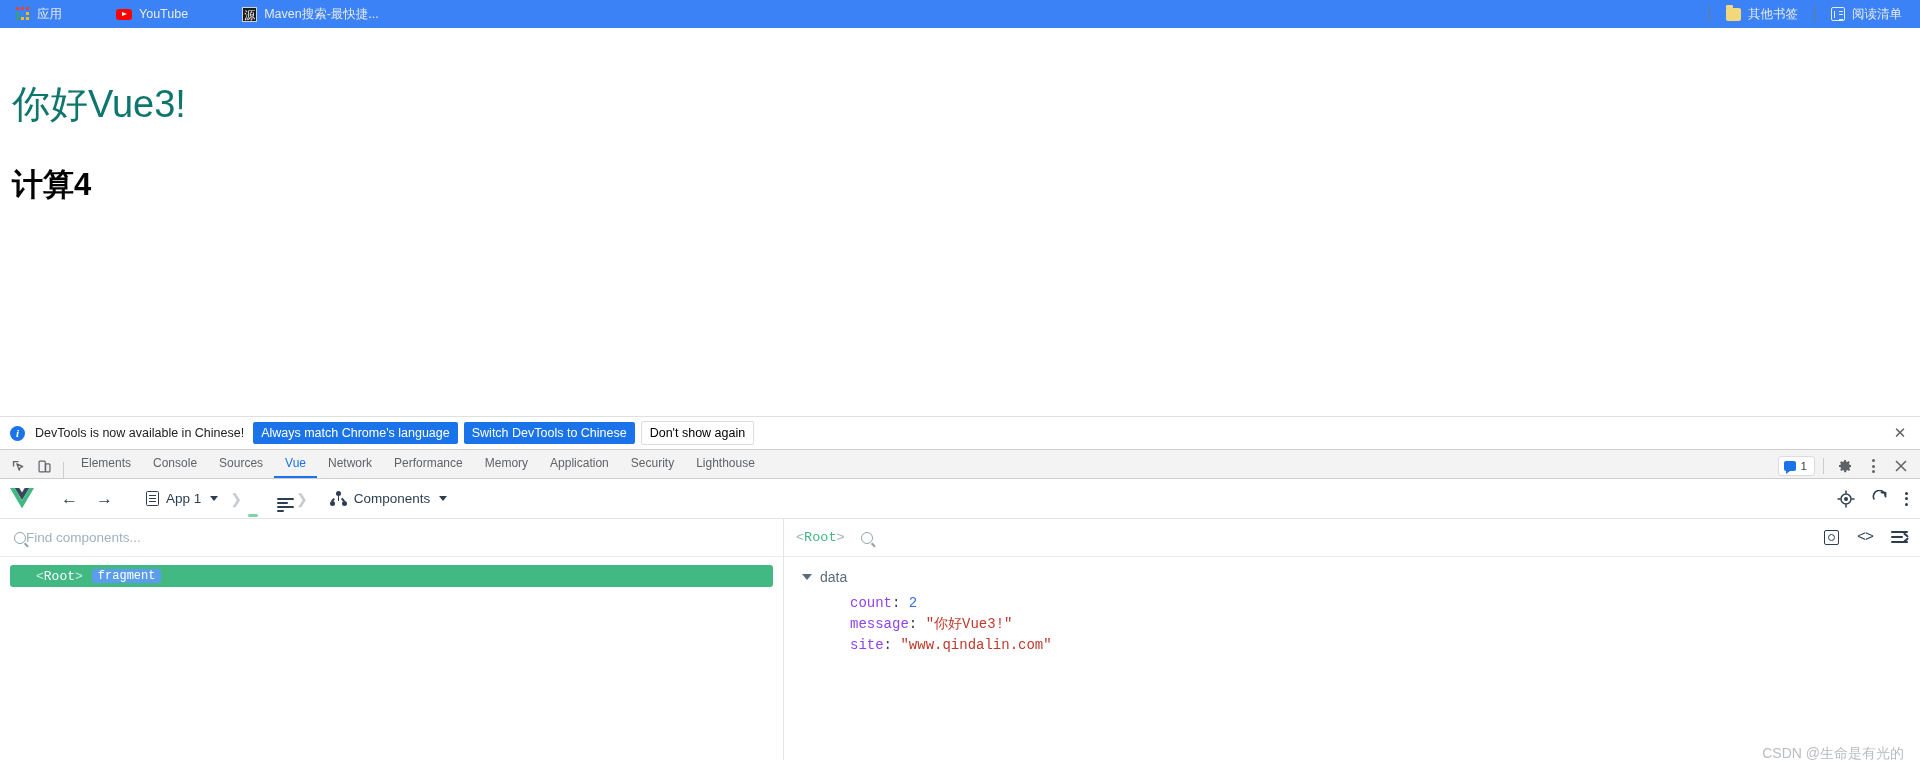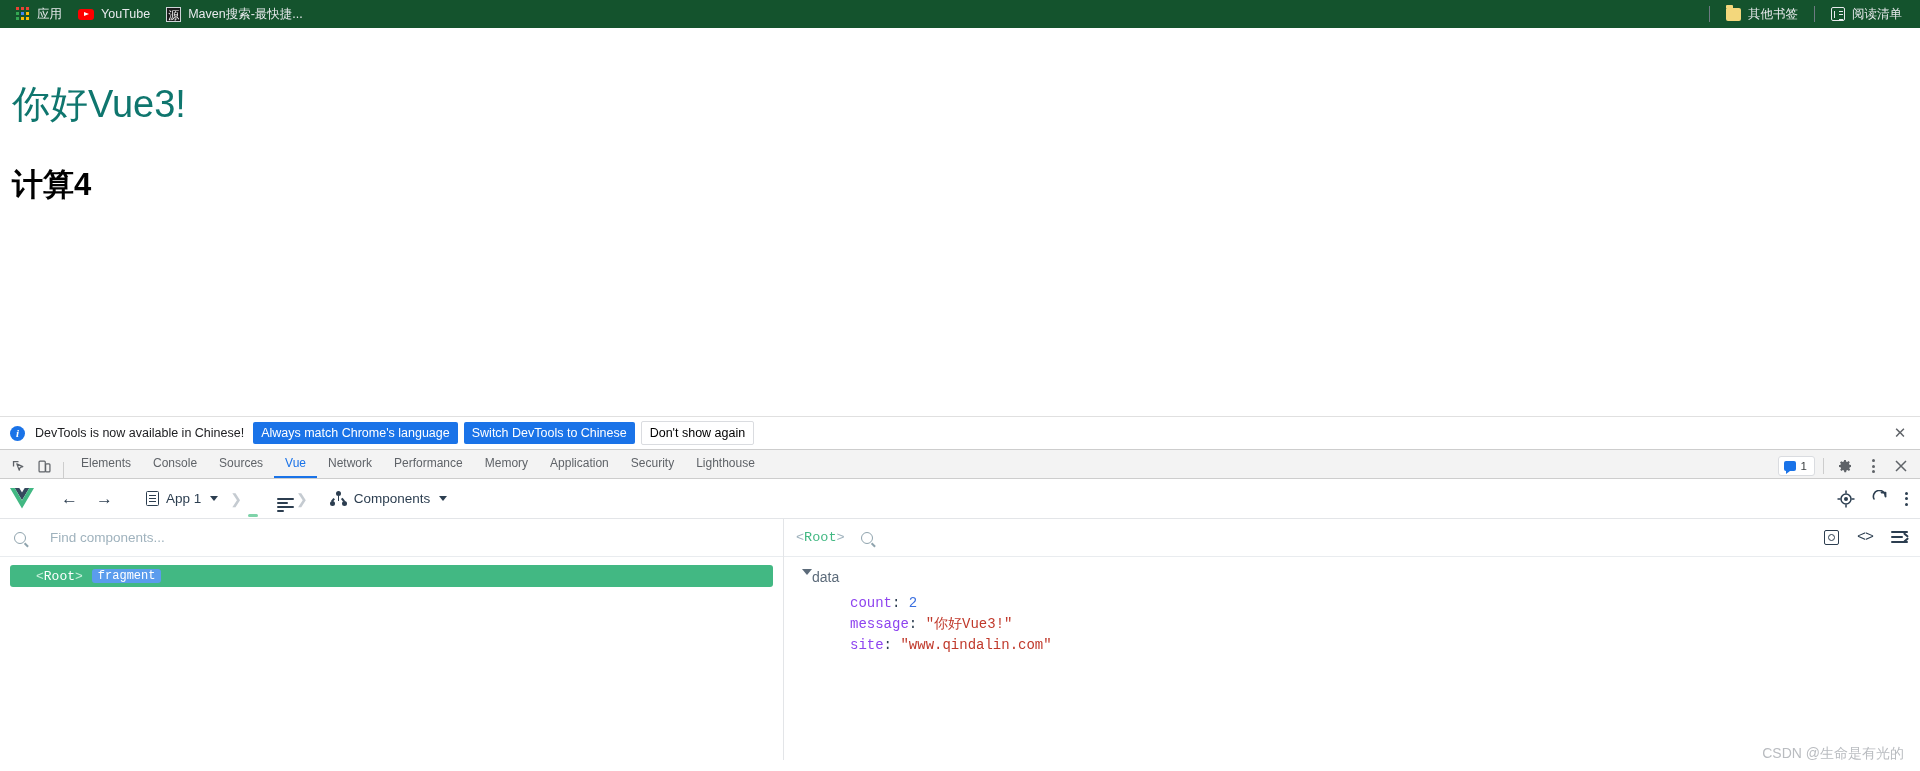--- a/index.html
+++ b/index.html
@@ -6,27 +6,28 @@
   html, body {
     width: 1920px; height: 771px;
     font-family: "Liberation Sans", sans-serif;
     background: #ffffff;
     overflow: hidden;
   }
 
   
   #bookmarks-bar {
     height: 28px;
-    background: #14532d;
+    background: #3b82f6;
     display: flex;
     align-items: center;
     padding: 0 10px 0 8px;
     color: #e8eaed;
     font-size: 12px;
     position: relative;
+    gap: 38px;
   }
   .bm-item {
     display: flex;
     align-items: center;
     gap: 7px;
     padding: 3px 8px;
     border-radius: 3px;
     white-space: nowrap;
     cursor: default;
   }
@@ -298,21 +299,21 @@
     display: flex;
     flex-direction: column;
   }
   #state-pane { flex: 1 1 auto; display: flex; flex-direction: column; }
 
   .search-row {
     height: 38px;
     display: flex; align-items: center;
     padding: 0 14px;
     border-bottom: 1px solid #e9ecef;
-    gap: 24px;
+    gap: 0;
   }
   .search-glass {
     width: 12px; height: 12px; border: 1.6px solid #90a4ae;
     border-radius: 50%; position: relative; flex: 0 0 auto;
   }
   .search-glass::after {
     content: ""; position: absolute; right: -4px; bottom: -3px;
     width: 5px; height: 1.6px; background: #90a4ae;
     transform: rotate(45deg);
   }
@@ -365,21 +366,21 @@
   .insp-icon i {
     width: 7px; height: 7px; border: 1.6px solid #2c3e50; border-radius: 50%;
     display: block;
   }
   .code-icon { font-family: "Liberation Mono", monospace; font-size: 15px; color: #2c3e50; letter-spacing: -1px; }
   .collapse-icon { width: 17px; height: 13px; position: relative; }
   .collapse-icon i { position: absolute; left: 0; height: 1.8px; background: #2c3e50; border-radius: 1px; }
 
   .state-body { padding: 12px 0 0 18px; }
   .state-group {
-    display: flex; 
+    display: flex; align-items: center; gap: 8px;
     font-size: 14px; color: #5c6b7a;
     font-family: "Liberation Sans", sans-serif;
   }
   .tri-down {
     width: 0; height: 0;
     border-left: 5px solid transparent;
     border-right: 5px solid transparent;
     border-top: 6px solid #5c6b7a;
     cursor: pointer;
   }

